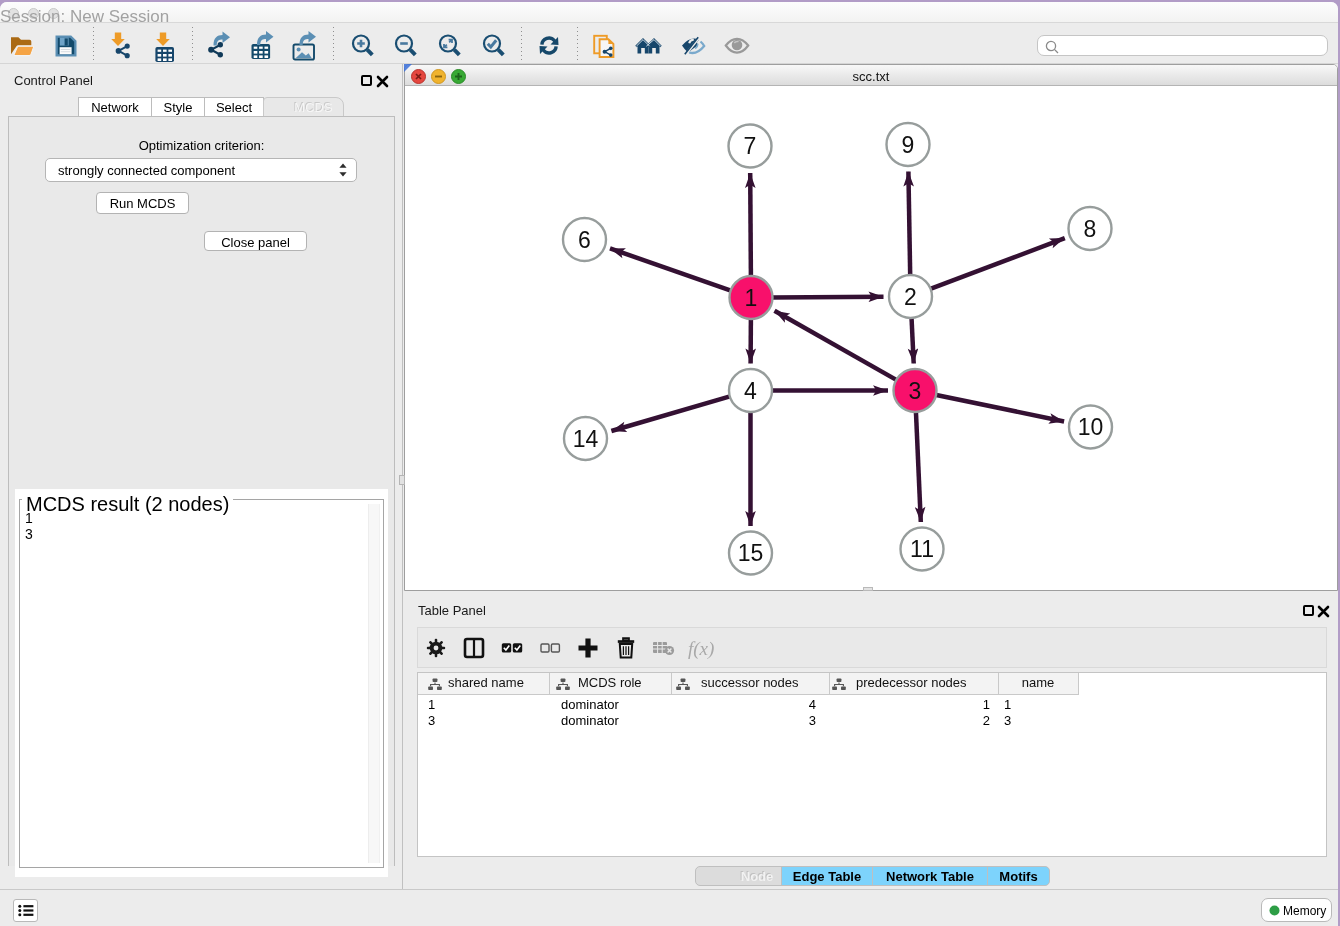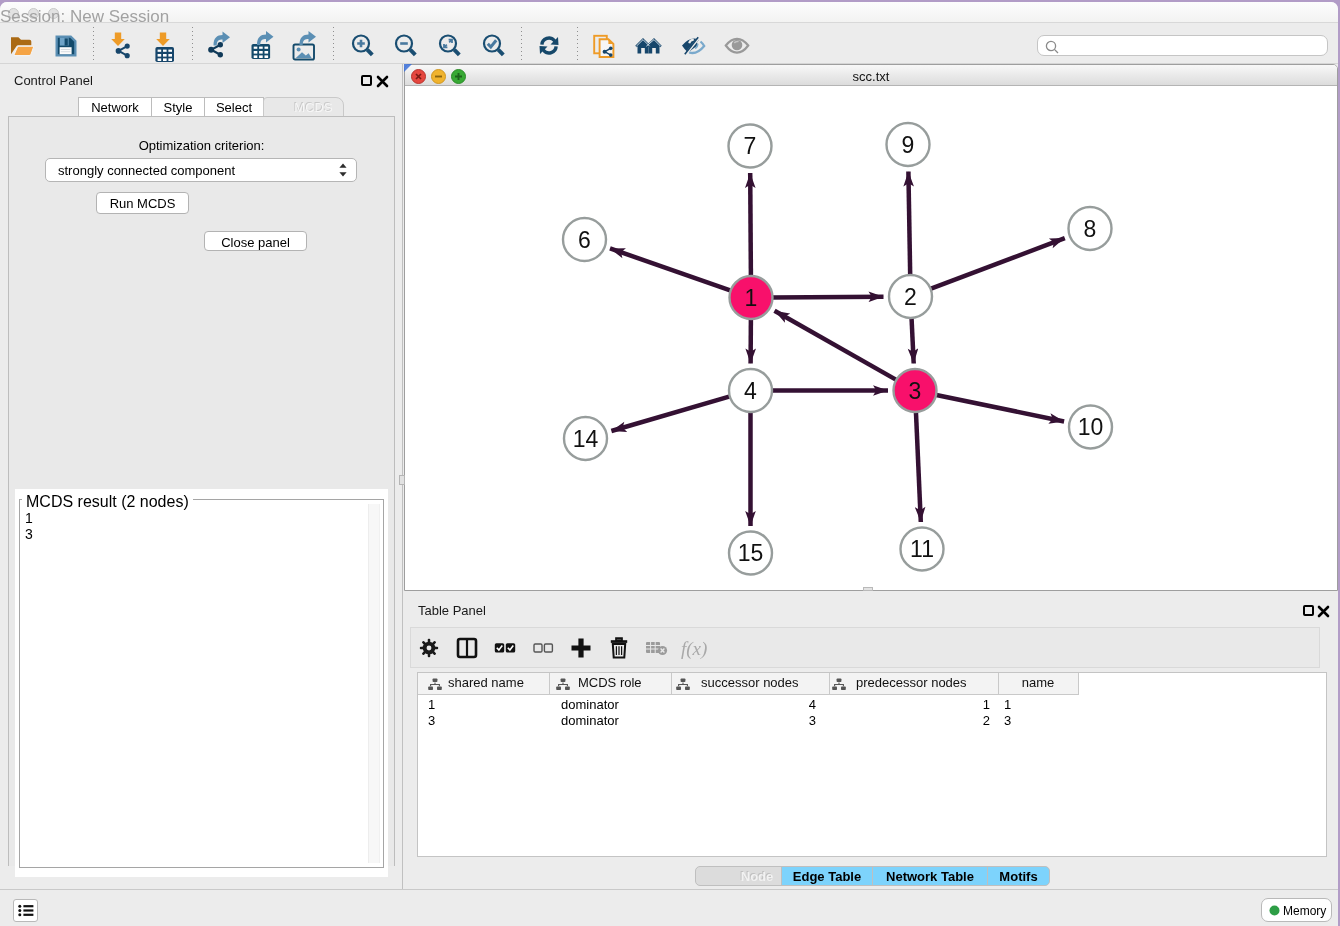--- a/index.html
+++ b/index.html
@@ -30,36 +30,36 @@
 .tabs { position:absolute; top:33px; left:0; font-size:13px; }
 .tab { position:absolute; top:0; height:21px; line-height:20px; text-align:center;
   background:#fff; border:1px solid #bcbcbc; color:#000; }
 .tab.dis { background:#e8e8e8; color:#f6f6f6; text-shadow:-1px -1px 0 #c9c9c9; border-color:#c9c9c9; }
 #cp-panel { position:absolute; left:8px; top:52px; width:387px; height:750px;
   background:#e9e9e9; border:1px solid #bdbdbd; border-bottom:none;}
 #mcds-white { position:absolute; left:6px; top:372px; width:373px; height:388px; background:#fff; }
 #mcds-group { position:absolute; left:4px; top:10px; width:365px; height:369px;
   border:1px solid #a5a5a5; background:#fff; }
 #mcds-label { position:absolute; left:2px; top:-7px; background:#fff; padding:0 4px;
-  font-size:16px; color:#000; }
+  font-size:20px; color:#000; }
 #mcds-scroll { position:absolute; right:3px; top:4px; width:12px; height:359px;
   background:#f7f7f7; border-left:1px solid #ededed; border-right:1px solid #f0f0f0; }
 .btn { position:absolute; background:#fff; border:1px solid #b3b3b3; border-radius:4px;
   font-size:13px; text-align:center; color:#000; }
 
 #netframe { position:absolute; left:404px; top:0px; width:934px; height:527px;
   border:1px solid #9e9e9e; border-radius:5px 5px 0 0; background:#fff; }
 #net-titlebar { position:absolute; left:0; top:0; width:932px; height:21px;
   background:linear-gradient(#f8f8f8,#dcdcdc); border-bottom:1px solid #b4b4b4; border-radius:4px 4px 0 0; }
 #net-title { position:absolute; top:4px; width:932px; text-align:center; font-size:13px; color:#111; }
 #net-canvas { position:absolute; left:0; top:22px; width:932px; height:503px; background:#fff; overflow:hidden;}
 
 #tp { position:absolute; left:404px; top:530px; width:934px; height:295px; background:#ececec; }
 #tp-title { position:absolute; left:14px; top:9px; font-size:13px; color:#1a1a1a; }
-#tp-toolbar { position:absolute; left:6px; top:33px; width:910px; height:41px;
+#tp-toolbar { position:absolute; left:13px; top:33px; width:910px; height:41px;
   background:#e9e9e9; border:1px solid #d9d9d9; }
 #tp-table { position:absolute; left:13px; top:78px; width:910px; height:185px;
   background:#fff; border:1px solid #c4c4c4; }
 #tp-header { position:absolute; left:0; top:0; width:908px; height:22px; font-size:13px; color:#111; }
 #tp-header-bg { position:absolute; left:0; top:0; width:660px; height:22px; background:#f3f3f3; border-bottom:1px solid #c9c9c9; }
 .th-sep { position:absolute; top:0; width:1px; height:22px; background:#c9c9c9; }
 .td { position:absolute; font-size:13px; color:#000; }
 .bt-tabs { position:absolute; top:272px; font-size:13px; font-weight:bold; }
 .btab { position:absolute; top:0; height:20px; line-height:19px; text-align:center;
   background:#7dd3fc; border:1px solid #bfbfbf; color:#000; }

